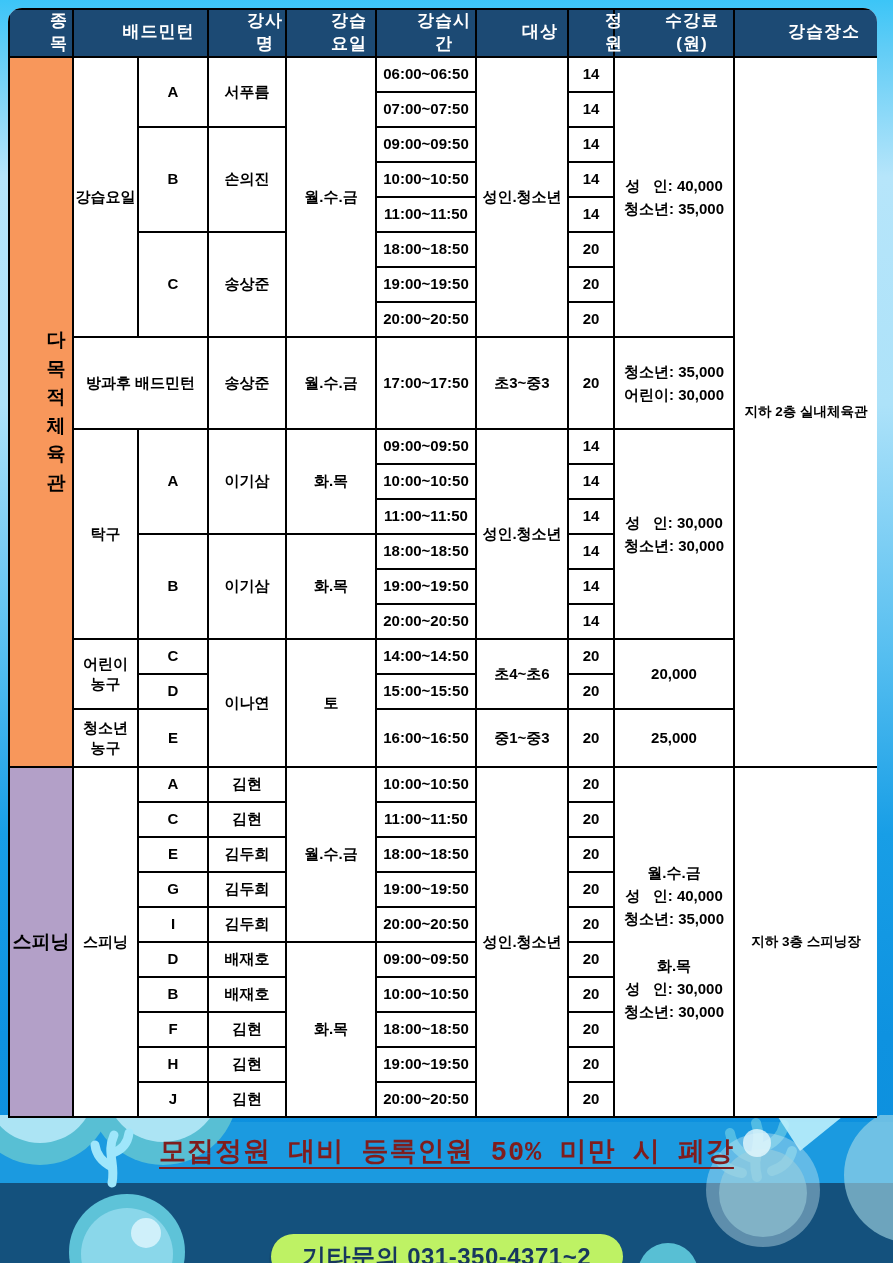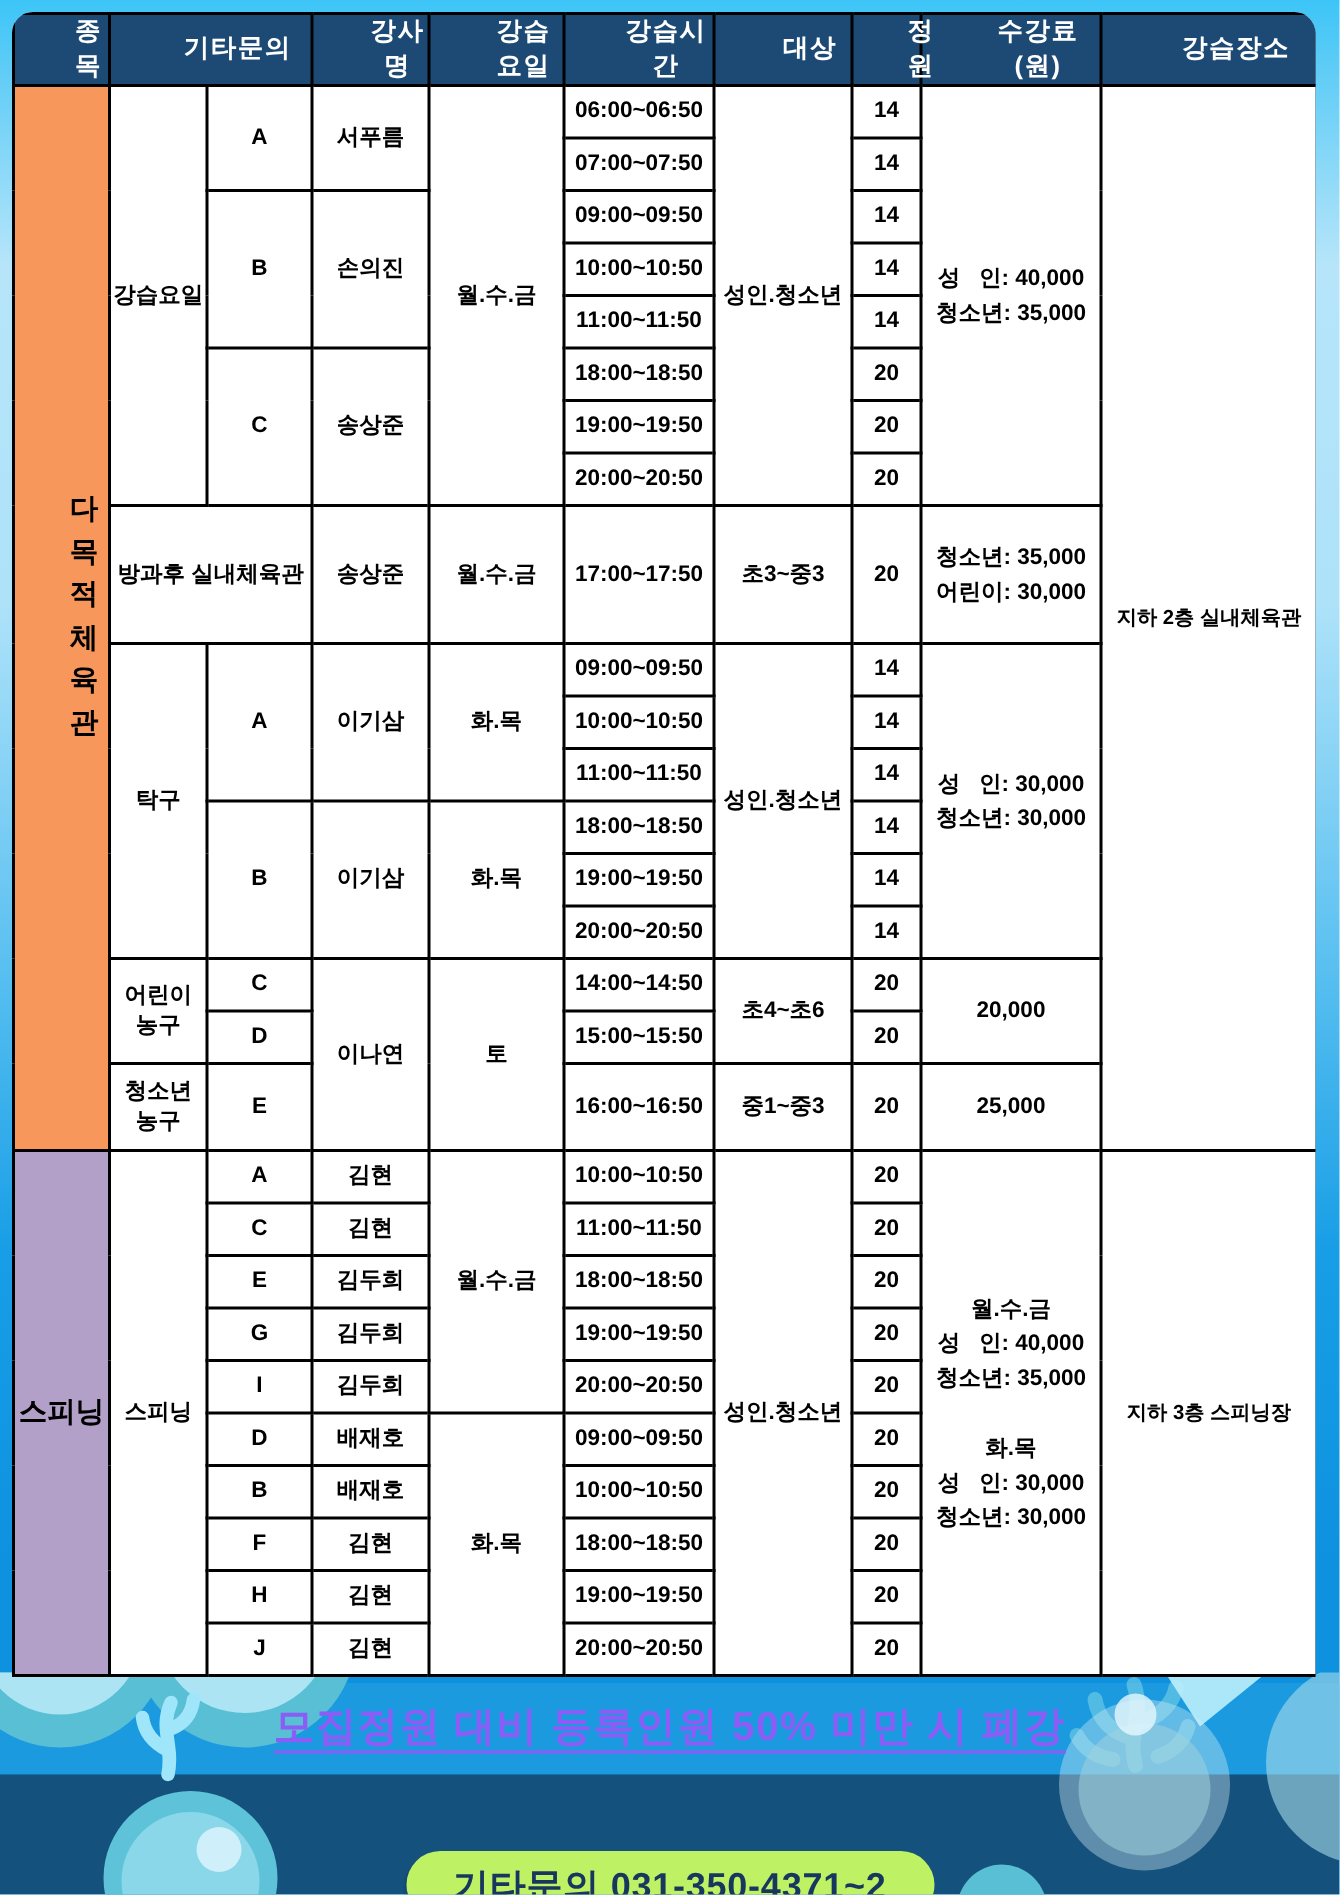--- a/index.html
+++ b/index.html
@@ -43,22 +43,22 @@
   td.loc { font-size:13.5px; white-space:nowrap; }
 
   
   .footer-art { position:absolute; left:0; top:1115px; width:893px; height:148px; z-index:1; }
   .footer-art svg { display:block; }
 
   .notice {
     position:absolute; left:0; top:1133px; width:893px; text-align:center; z-index:3;
   }
   .notice span {
-    color:#8b5cf6; font-size:27px; font-weight:700; letter-spacing:1px;
-    text-decoration:underline; text-underline-offset:7px; text-decoration-thickness:2px;
+    color:#7f1d1d; font-size:27px; font-weight:700; letter-spacing:1px;
+    text-decoration:underline; text-underline-offset:7px; text-decoration-thickness:2px;font-family:Liberation Mono, monospace;
   }
   .contact-pill {
     position:absolute; left:0; right:0; top:1234px; margin:0 auto; width:352px; height:45px;
     background:#bef264; border-radius:24px; z-index:3;
     display:flex; align-items:center; justify-content:center;
     box-shadow:-2px 2px 0 rgba(20,60,90,0.25);
   }
   .contact-pill span { color:#17375e; font-size:24px; font-weight:700; letter-spacing:0.5px; }
 </style>
 </head>
@@ -120,21 +120,21 @@
     <col style="width:90px">
         <col style="width:100px">
         <col style="width:92px">
         <col style="width:46px">
     <col style="width:120px">
         <col style="width:144px">
   </colgroup>
   <thead>
     <tr>
       <th>종목</th>
-      <th colspan="2">기타문의</th>
+      <th colspan="2">배드민턴</th>
       <th>강사명</th>
       <th>강습요일</th>
       <th>강습시간</th>
       <th>대상</th>
       <th>정원</th>
       <th>수강료(원)</th>
       <th>강습장소</th>
     </tr>
   </thead>
   <tbody>
@@ -180,21 +180,21 @@
     <tr>
       <td>19:00~19:50</td>
       <td>20</td>
     </tr>
     <tr>
       <td>20:00~20:50</td>
       <td>20</td>
     </tr>
 
     <tr class="tall92">
-      <td colspan="2">방과후 실내체육관</td>
+      <td colspan="2">방과후 배드민턴</td>
       <td>송상준</td>
       <td>월.수.금</td>
       <td>17:00~17:50</td>
       <td>초3~중3</td>
       <td>20</td>
       <td class="fee">청소년: 35,000
 어린이: 30,000</td>
     </tr>
 
     <tr>

